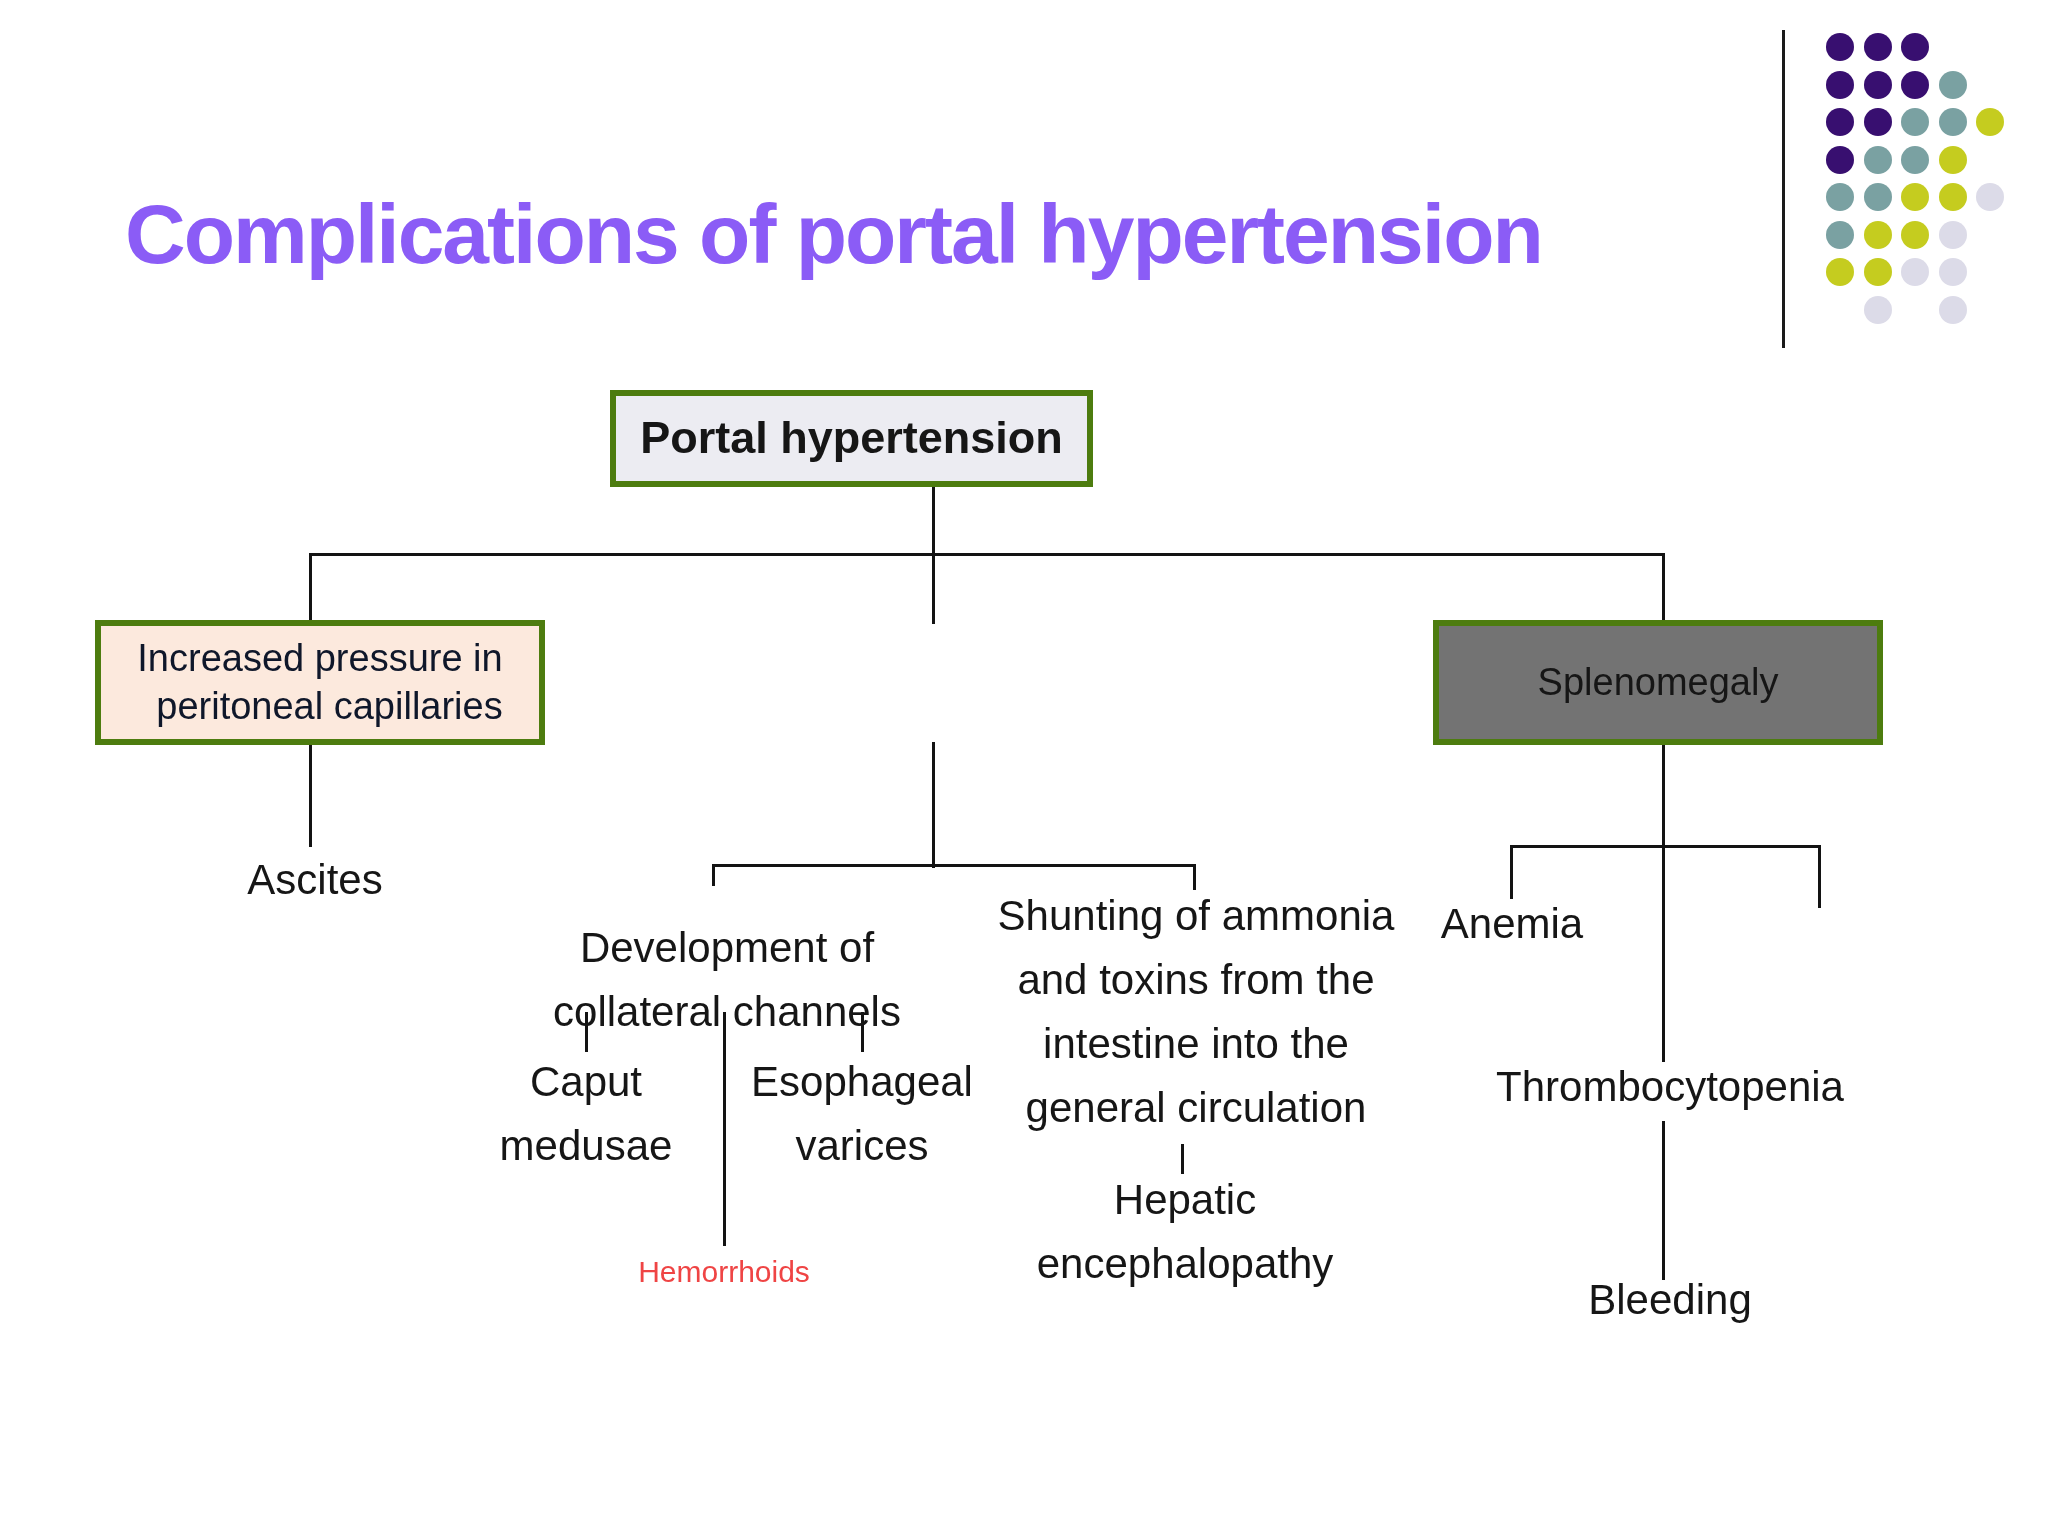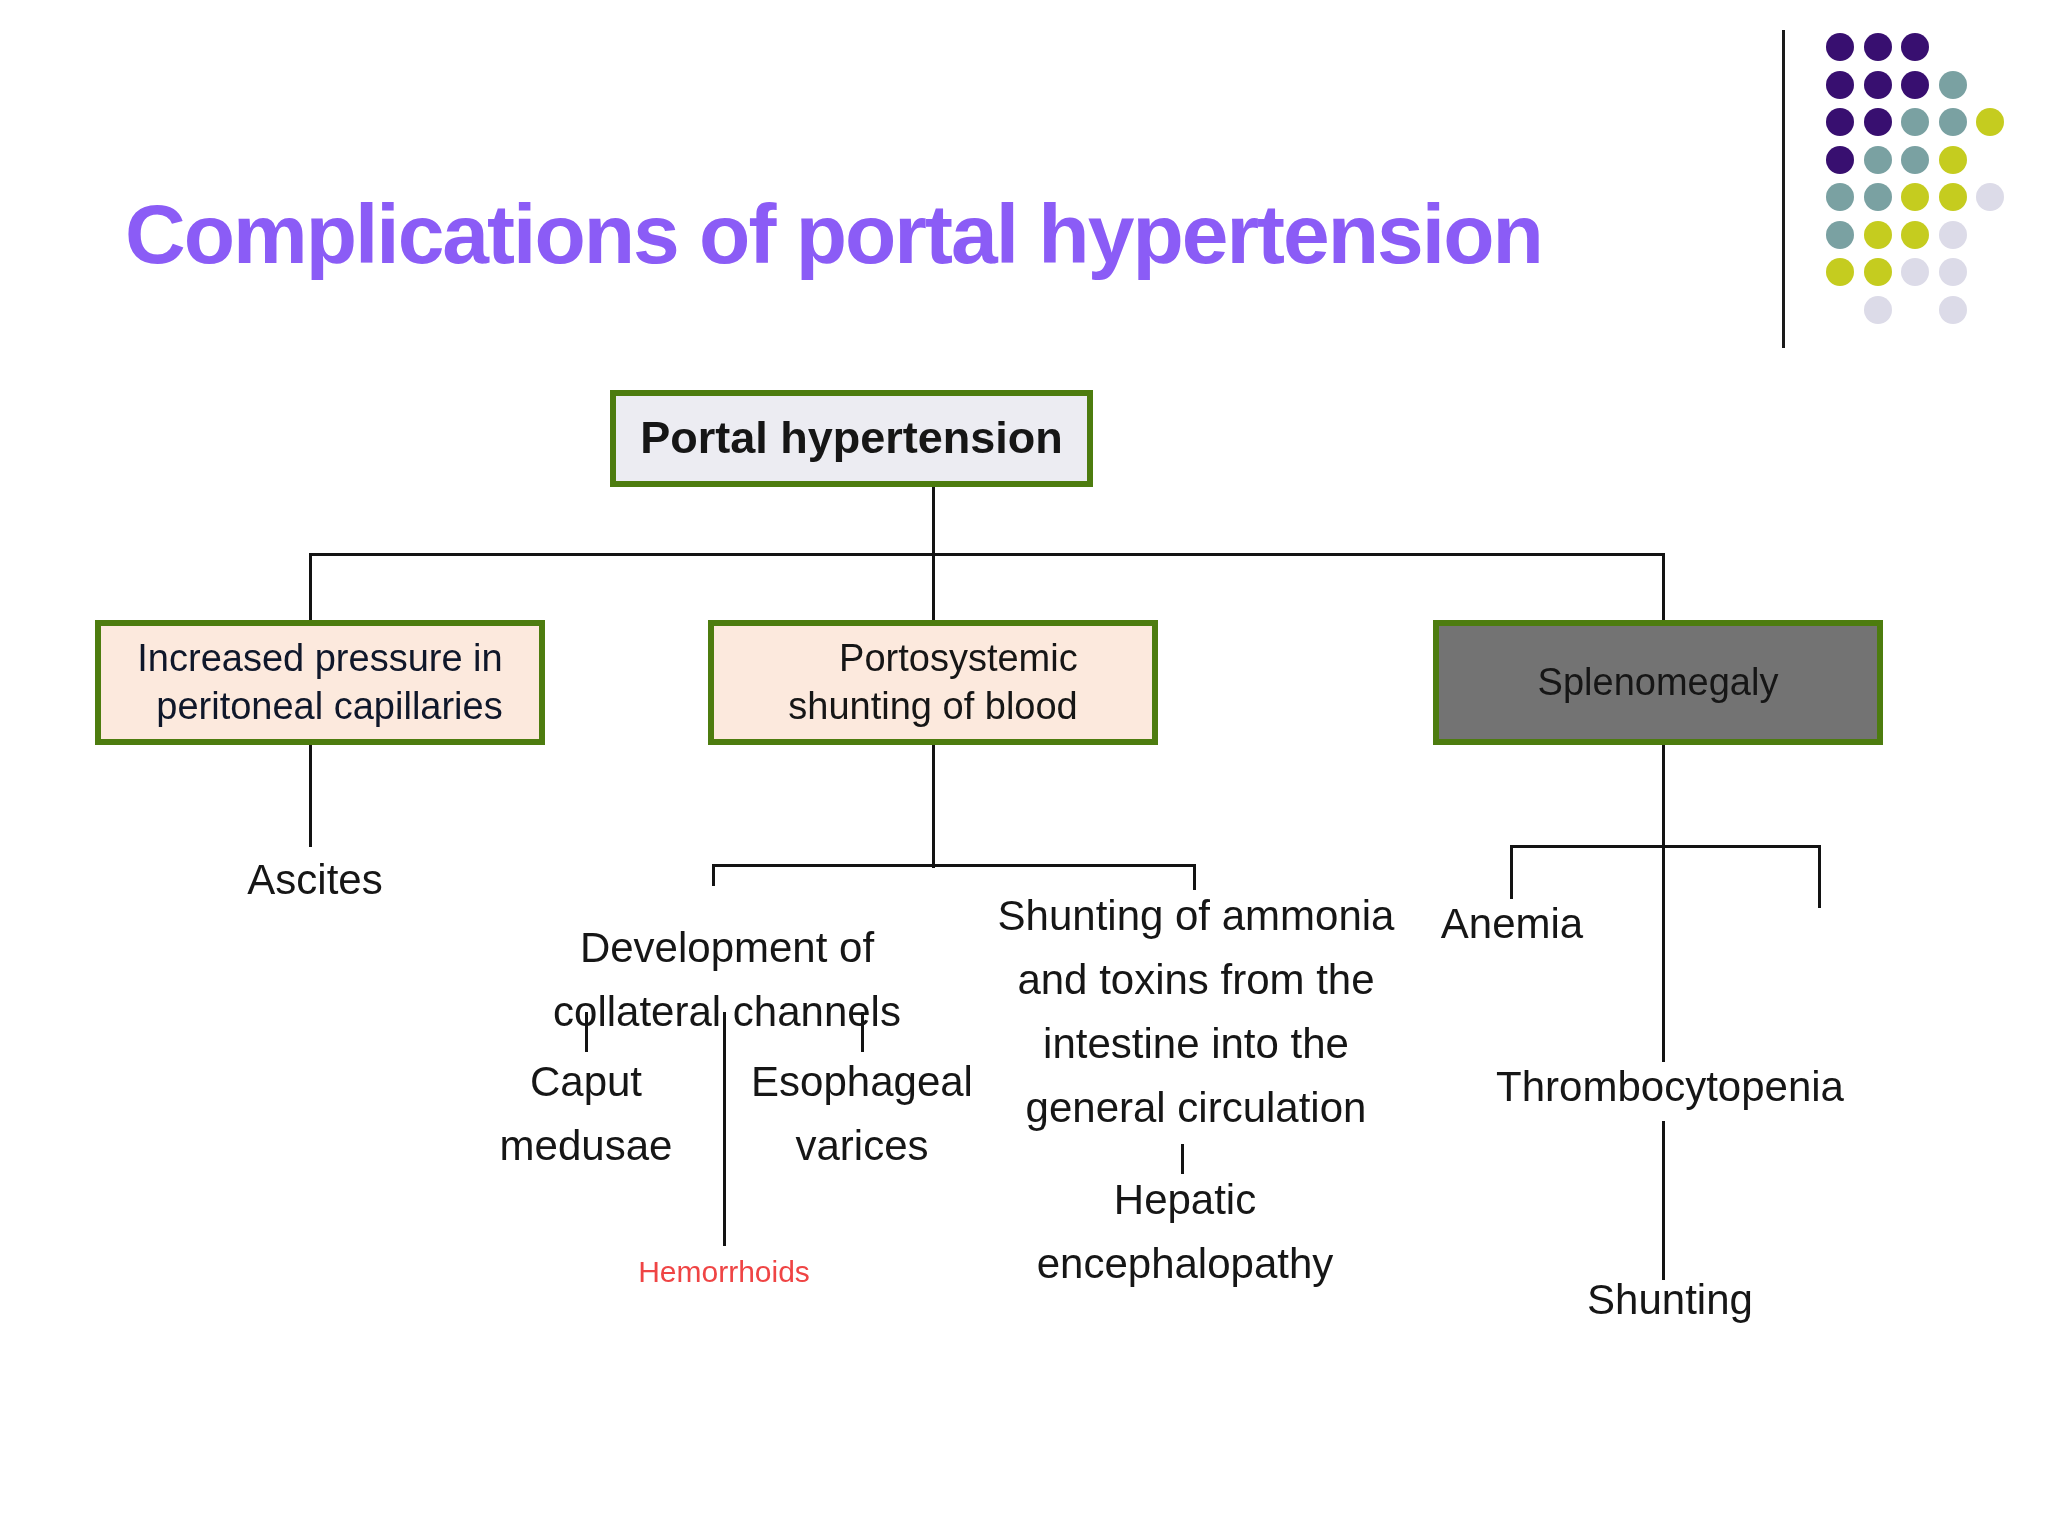--- a/index.html
+++ b/index.html
@@ -85,34 +85,32 @@
       <div class="connector" style="left: 860.5px; top: 1011.5px; width: 3px; height: 40px; background: rgb(19, 19, 19);"></div>
       <div class="connector" style="left: 1180.5px; top: 1143.5px; width: 3px; height: 30px; background: rgb(19, 19, 19);"></div>
       <div class="connector" style="left: 1661.5px; top: 741.5px; width: 3px; height: 320px; background: rgb(19, 19, 19);"></div>
       <div class="connector" style="left: 1509.5px; top: 844.5px; width: 311px; height: 3px; background: rgb(19, 19, 19);"></div>
       <div class="connector" style="left: 1509.5px; top: 844.5px; width: 3px; height: 54px; background: rgb(19, 19, 19);"></div>
       <div class="connector" style="left: 1817.5px; top: 844.5px; width: 3px; height: 63px; background: rgb(19, 19, 19);"></div>
       <div class="connector" style="left: 1661.5px; top: 1120.5px; width: 3px; height: 159px; background: rgb(19, 19, 19);"></div>
       <div class="node-box" style="font-size: 45px; color: rgb(22, 22, 22); left: 610px; top: 390px; width: 483px; height: 97px; background: rgb(236, 236, 242); font-weight: bold;">Portal hypertension</div>
       <div class="node-box" style="font-size: 38px; color: #0f172a; left: 95px; top: 620px; width: 450px; height: 125px; background: rgb(252, 233, 221);">Increased pressure in
 peritoneal capillaries</div>
-      <div class="node-box" style="font-size: 38px; color: rgb(22, 22, 22); left: 708px; top: 620px; width: 450px; height: 125px; background: rgb(252, 233, 221);">Portosystemic
-shunting of blood</div>
       <div class="node-box" style="font-size: 38px; color: rgb(22, 22, 22); left: 1433px; top: 620px; width: 450px; height: 125px; background: #737373;">Splenomegaly</div>
       <div class="node-label" style="font-size: 42px; color: rgb(22, 22, 22); left: 315px; top: 848px;">Ascites</div>
       <div class="node-label" style="font-size: 42px; color: rgb(22, 22, 22); left: 727px; top: 884px; margin-top: 32px;">Development of
 collateral channels</div>
       <div class="node-label" style="font-size: 42px; color: rgb(22, 22, 22); left: 1196px; top: 884px;">Shunting of ammonia
 and toxins from the
 intestine into the
 general circulation</div>
       <div class="node-label" style="font-size: 42px; color: rgb(22, 22, 22); left: 586px; top: 1050px;">Caput
 medusae</div>
       <div class="node-label" style="font-size: 42px; color: rgb(22, 22, 22); left: 862px; top: 1050px;">Esophageal
 varices</div>
       <div class="node-label" style="font-size: 30px; color: #ef4444; left: 724px; top: 1240px;">Hemorrhoids</div>
       <div class="node-label" style="font-size: 42px; color: rgb(22, 22, 22); left: 1185px; top: 1168px;">Hepatic
 encephalopathy</div>
       <div class="node-label" style="font-size: 42px; color: rgb(22, 22, 22); left: 1512px; top: 892px;">Anemia</div>
       <div class="node-label" style="font-size: 42px; color: rgb(22, 22, 22); left: 1670px; top: 1055px;">Thrombocytopenia</div>
-      <div class="node-label" style="font-size: 42px; color: rgb(22, 22, 22); left: 1670px; top: 1268px;">Shunting</div>
+      <div class="node-label" style="font-size: 42px; color: rgb(22, 22, 22); left: 1670px; top: 1268px;">Bleeding</div>
     </div>
 </div>
 
 </body></html>

